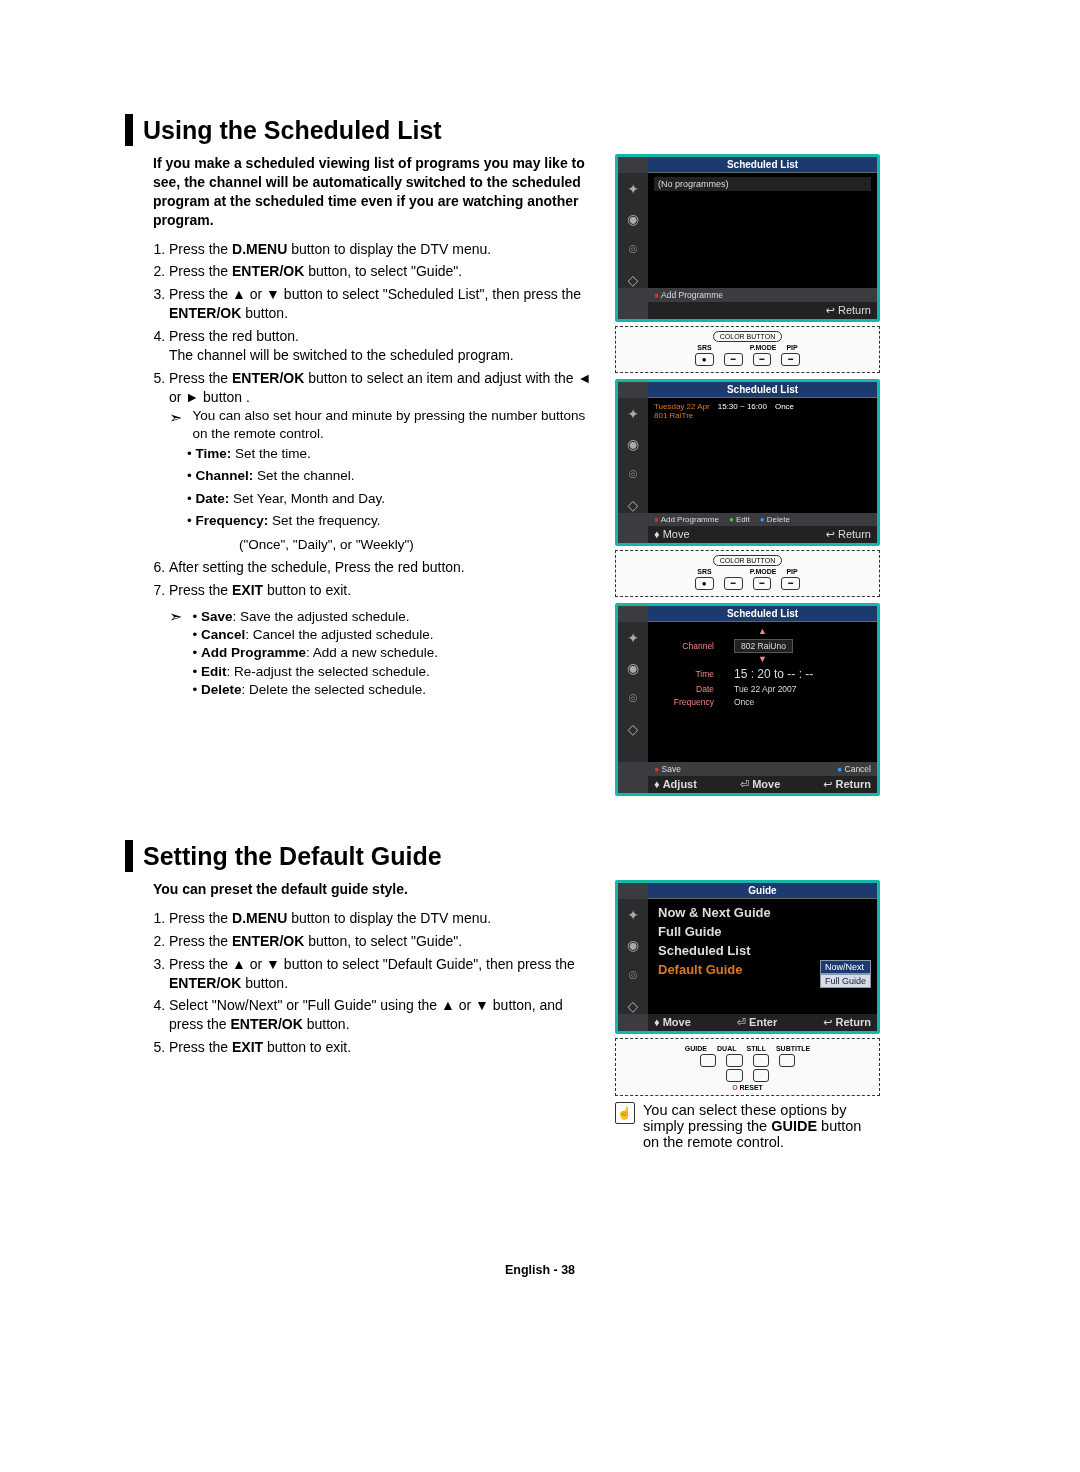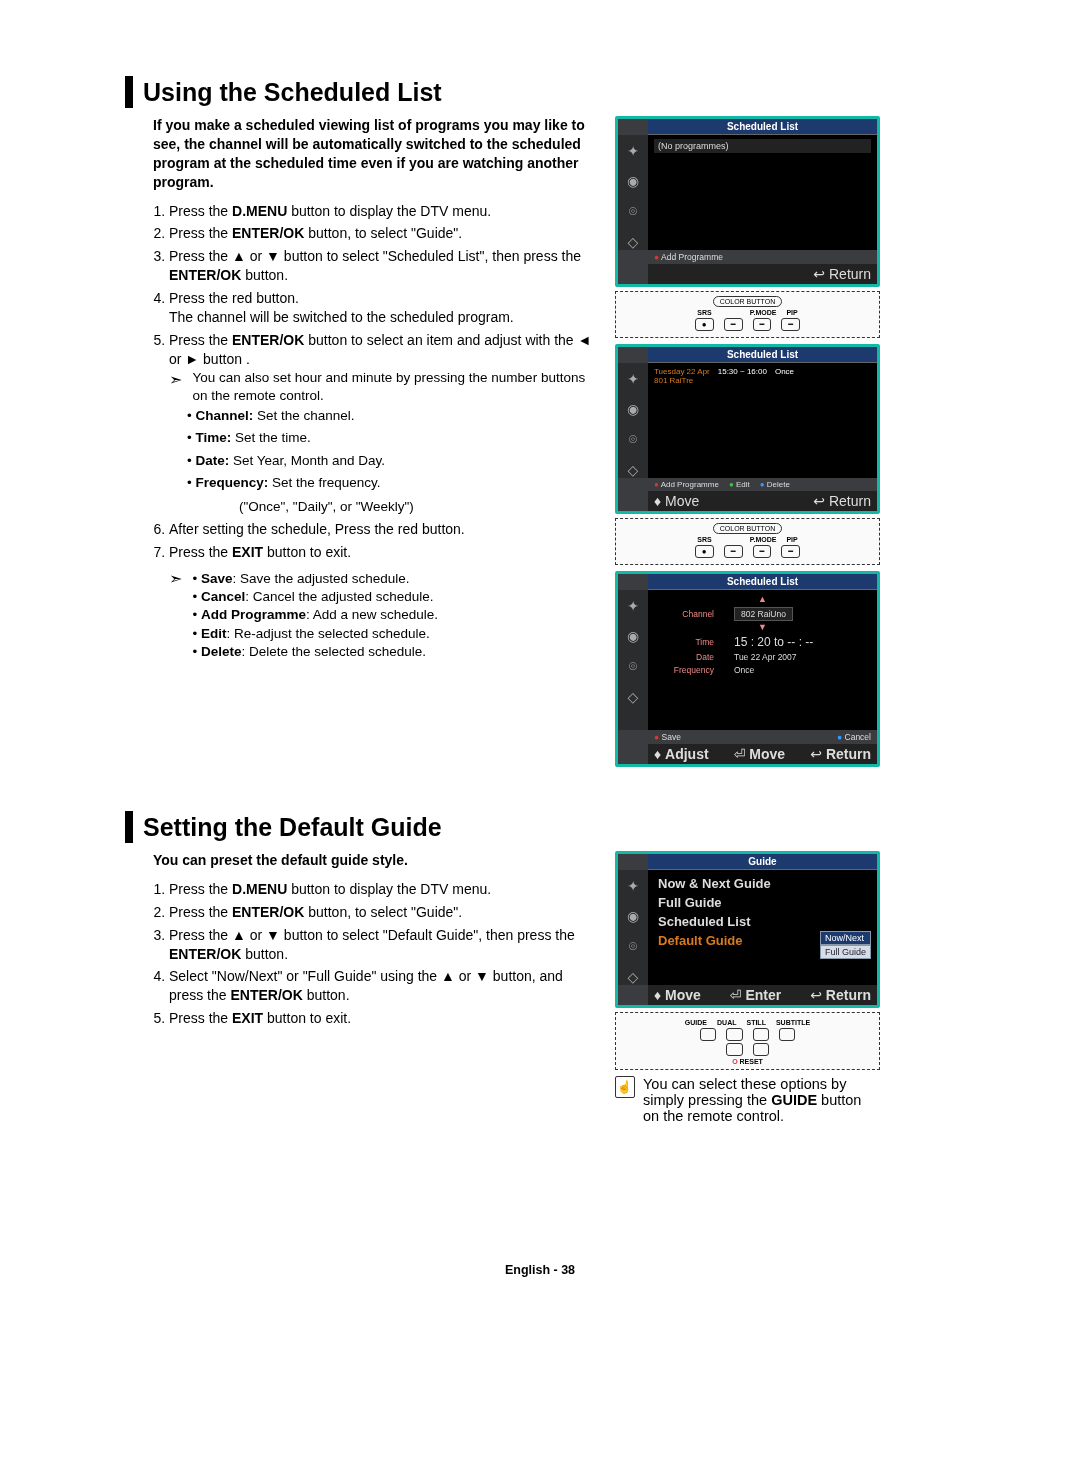--- a/index.html
+++ b/index.html
@@ -5,21 +5,21 @@
   body {
     margin: 0;
     padding: 0;
     background: #fff;
     font-family: Arial, Helvetica, sans-serif;
     width: 1080px;
     height: 1472px;
     position: relative;
   }
   .page {
-    padding: 76px 100px 40px 125px;
+    padding: 114px 100px 40px 125px;
     box-sizing: border-box;
     width: 980px;
   }
   .section {
     margin-bottom: 40px;
   }
   .section-title {
     display: flex;
     align-items: center;
     margin-bottom: 8px;
@@ -117,21 +117,21 @@
   .tv-icons span { font-size: 14px; color:#aaa;}
   .tv-main {
     flex: 1;
     padding: 4px 6px;
     background:#000000;
     position:relative;
   }
   .tv-footer {
     background: #222;
     padding: 2px 6px;
-    font-size: 14px;
+    font-size: 11px;
     display:flex;
     justify-content:space-between;
     margin-left:30px;
   }
   .remote-box {
     border: 1px dashed #333;
     padding: 4px;
     text-align: center;
     font-size: 8px;
     margin-bottom: 6px;
@@ -202,22 +202,22 @@
           <li>Press the ▲ or ▼ button to select "Scheduled List", then press the <b>ENTER/OK</b> button.</li>
           <li>Press the red button.<br>The channel will be switched to the scheduled program.</li>
           <li>
             <span>Press the <b>ENTER/OK</b> button to select an item and adjust with the ◄ or ► button .</span>
             <div class="note">
               <div class="note-row">
                   <span class="arrow">➣</span>
                   <span>You can also set hour and minute by pressing the number buttons on the remote control.</span>
                 </div>
               <ul class="bullet-list" style="margin-left:18px;">
+                <li><b>Time:</b> Set the time.</li>
                 <li><b>Channel:</b> Set the channel.</li>
-                <li><b>Time:</b> Set the time.</li>
                 <li><b>Date:</b> Set Year, Month and Day.</li>
                 <li><b>Frequency:</b> Set the frequency.</li>
               </ul>
               <div class="sub-indent">("Once", "Daily", or "Weekly")</div>
             </div>
           </li>
           <li>After setting the schedule, Press the red button.</li>
           <li>Press the <b>EXIT</b> button to exit.</li>
         </ol>
         <div style="margin-left:44px; margin-top:6px;">

